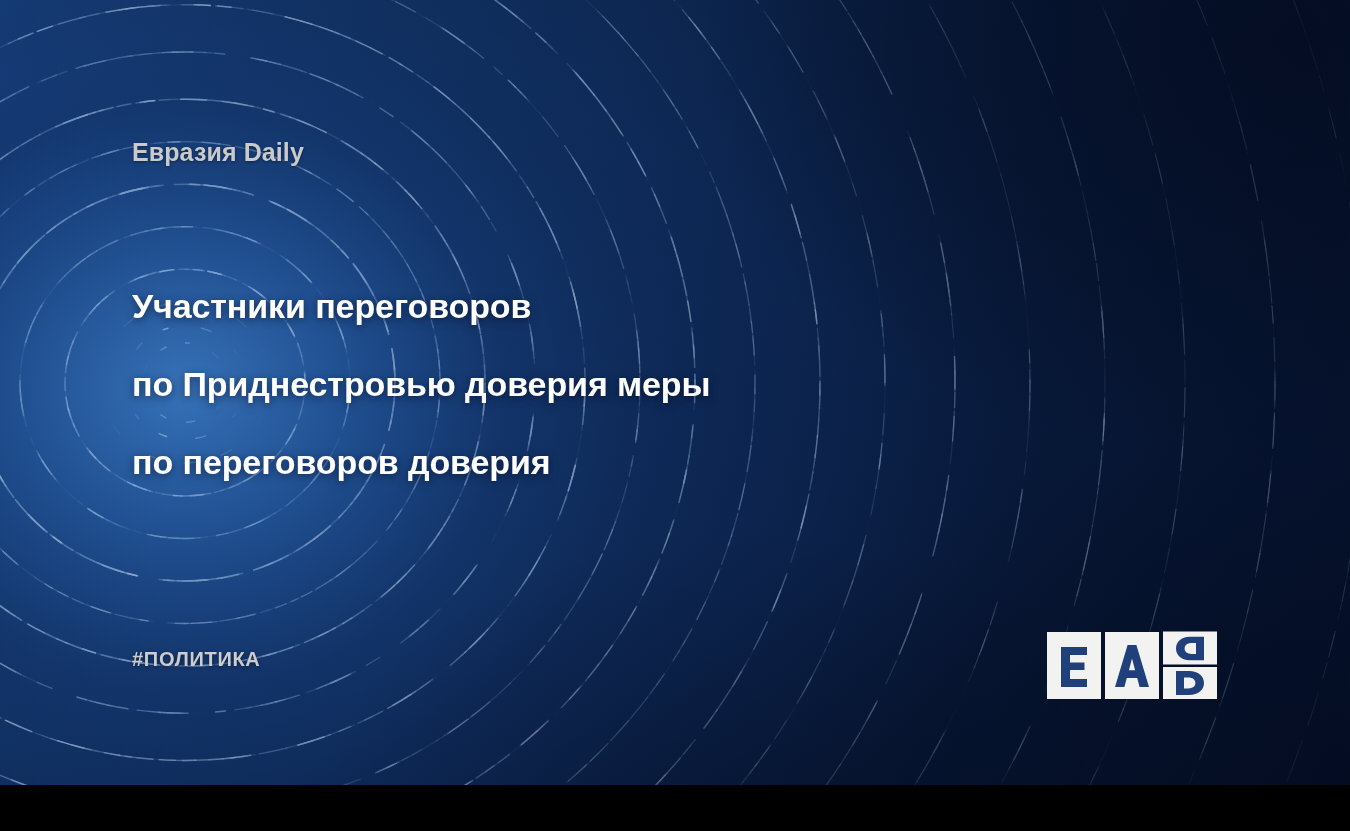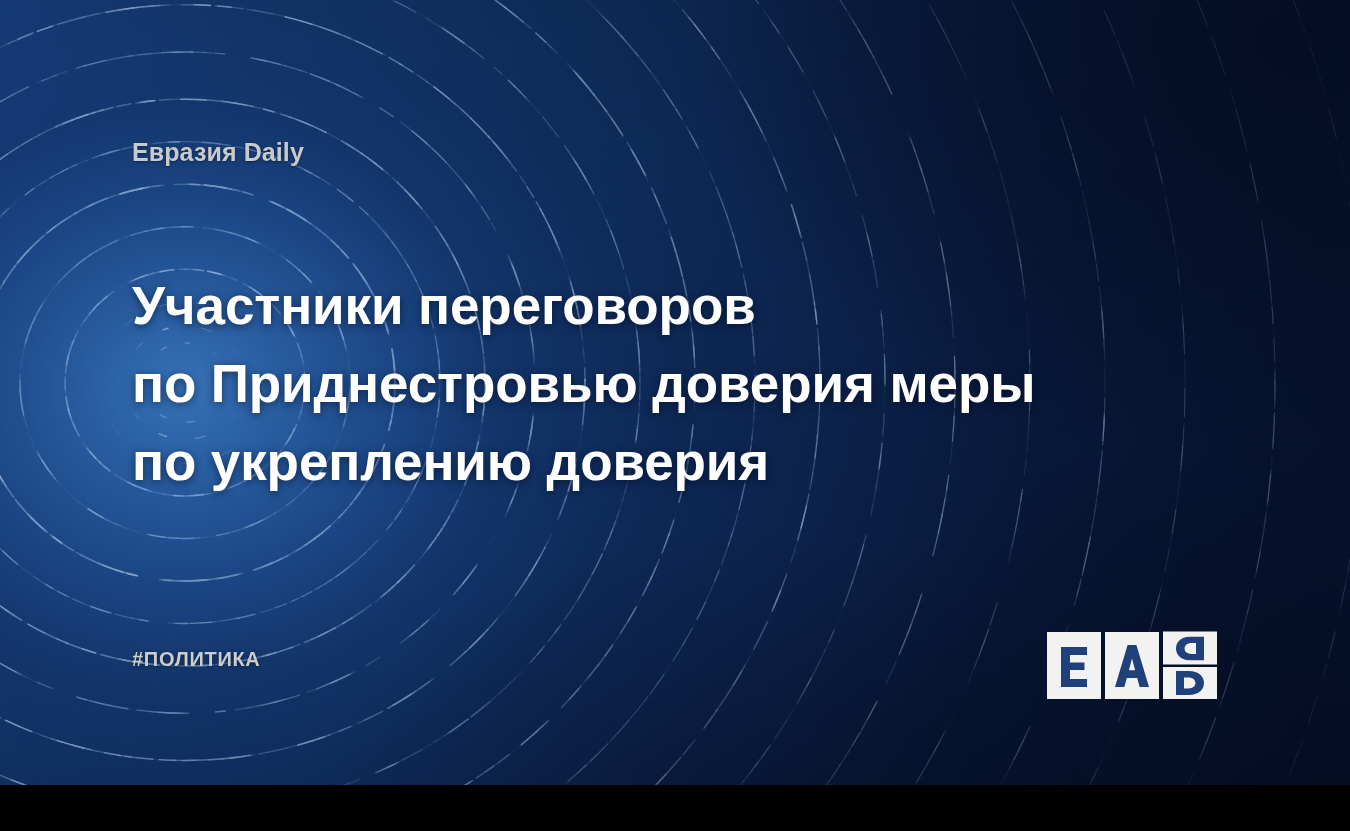--- a/index.html
+++ b/index.html
@@ -99,21 +99,21 @@
     text-shadow: 0 1px 3px rgba(0,0,0,0.42);
   }
 
   .headline {
     position: absolute;
     left: 132px;
     top: 267px;
     width: 1000px;
     margin: 0;
     padding: 0;
-    font-size: 53px;
+    font-size: 34px;
     font-weight: 700;
     line-height: 78px;
     letter-spacing: -0.1px;
     color: #ffffff;
     text-shadow: 0 2px 9px rgba(2,10,30,0.55);
   }
   .headline .hl-line { display: block; white-space: nowrap; }
 
   .tag {
     position: absolute;
@@ -244,21 +244,21 @@
 
   <div class="bg-layer bg-vignette"></div>
 
   <div class="content">
 
     <div class="brand">Евразия Daily</div>
 
     <h1 class="headline">
       <span class="hl-line">Участники переговоров</span>
       <span class="hl-line">по Приднестровью доверия меры</span>
-      <span class="hl-line">по укреплению доверия</span>
+      <span class="hl-line">по переговоров доверия</span>
     </h1>
 
     <div class="tag">#ПОЛИТИКА</div>
 
     <div class="logo">
 
       <div class="logo-tile">
         <svg width="30" height="42" viewBox="0 0 30 42" aria-hidden="true">
           <path d="M2 2 H28 V10 H11 V17.6 H25.5 V25 H11 V34 H28 V42 H2 Z" fill="#20407c"></path>
         </svg>

